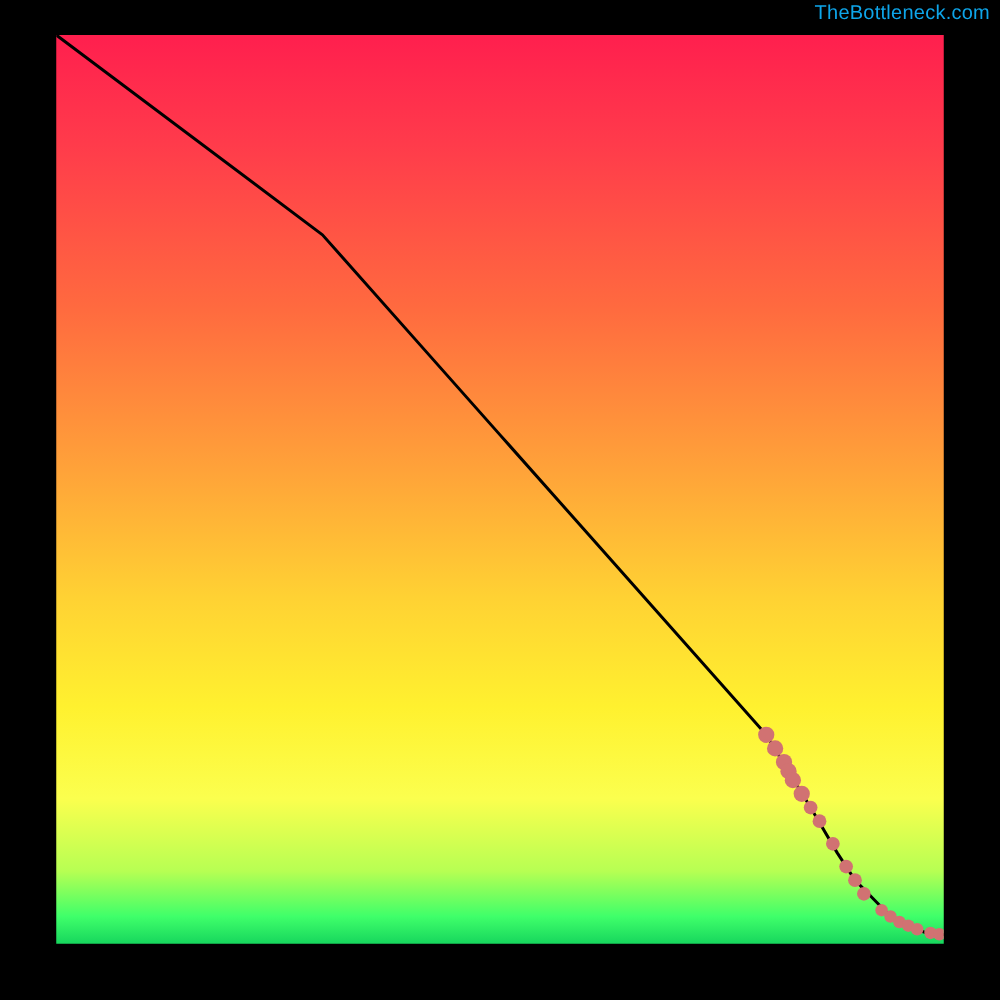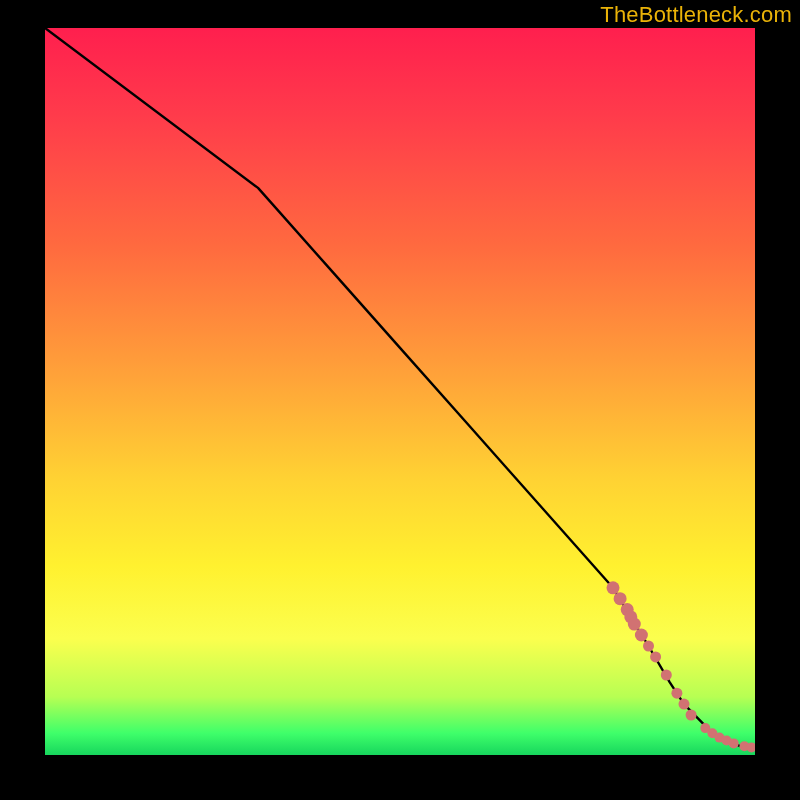--- a/index.html
+++ b/index.html
@@ -14,22 +14,22 @@
   .frame {
     position: relative;
     width: 800px;
     height: 800px;
     background: #000;
   }
   .watermark {
     position: absolute;
     top: 2px;
     right: 8px;
-    color: #eab308;
-    font-size: 22px;
+    color: #0ea5e9;
+    font-size: 16px;
     font-weight: 500;
     letter-spacing: 0.2px;
   }
   .plot-area {
     position: absolute;
     left: 45px;
     top: 28px;
     width: 710px;
     height: 727px;
     

